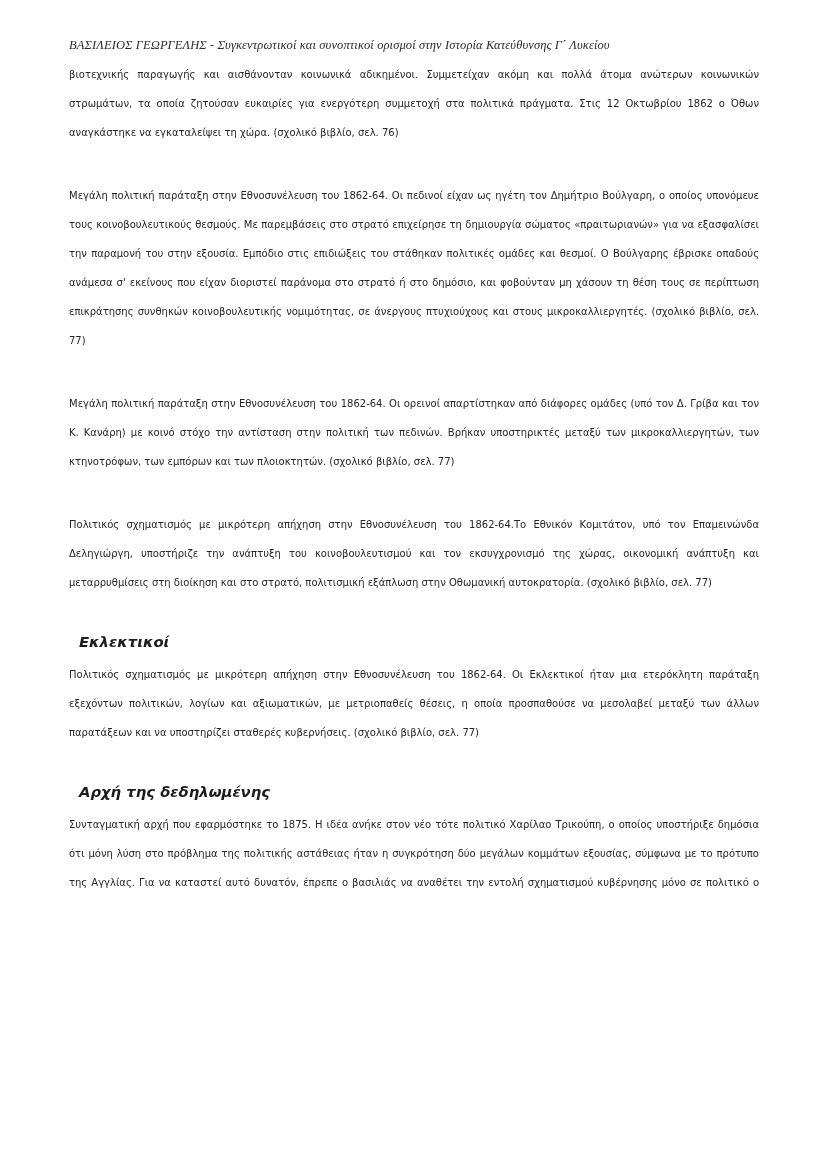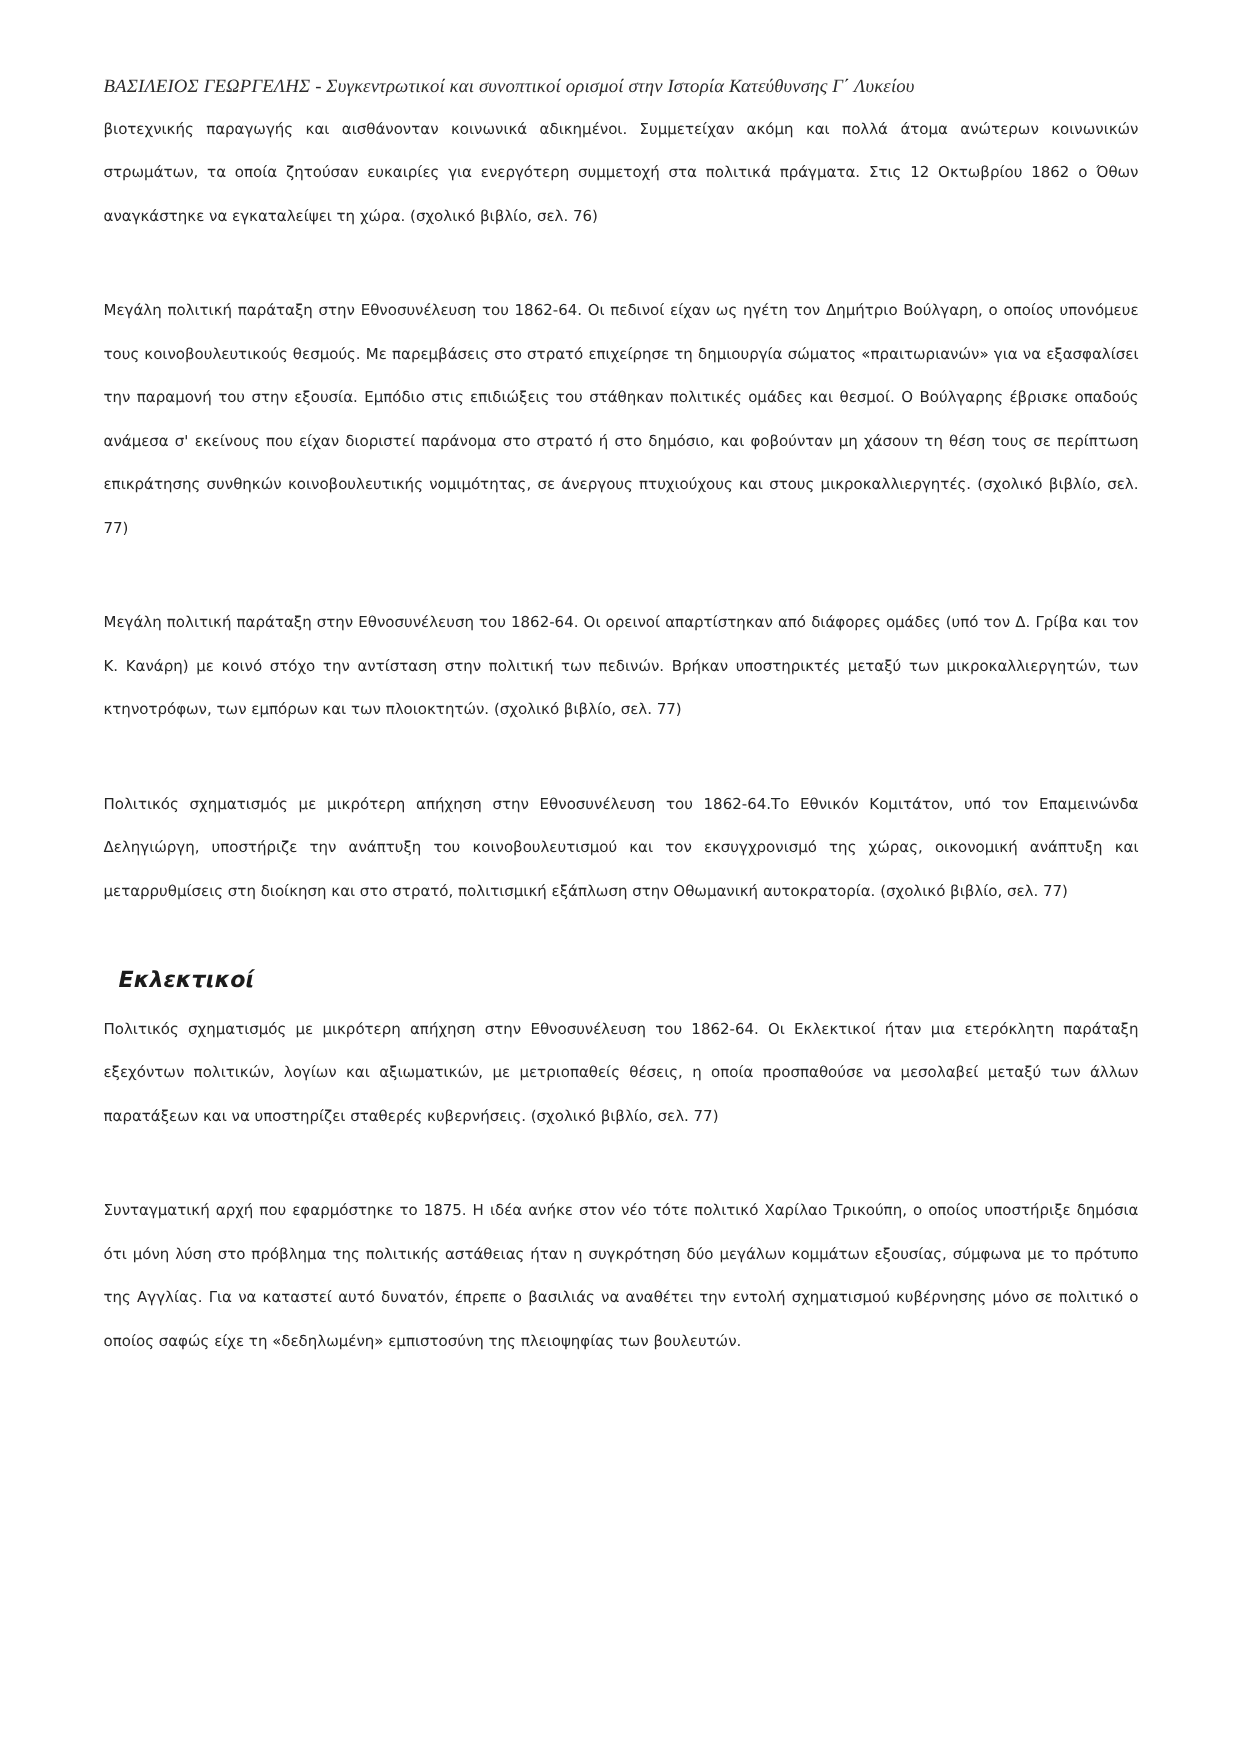--- a/index.html
+++ b/index.html
@@ -7,21 +7,21 @@
     margin: 0;
     padding: 0;
     background: #ffffff;
   }
 
   .page {
     position: relative;
     width: 828px;
     height: 890px;
     background: #ffffff;
-    margin: 16px auto;
+    margin: 4px auto;
     overflow: hidden;
     box-sizing: border-box;
   }
 
   .content {
     position: absolute;
     left: 69px;
     top: 33px;
     width: 690px;
   }
@@ -98,20 +98,21 @@
     <div class="section">
       <p class="body-text">Πολιτικός σχηματισμός με μικρότερη απήχηση στην Εθνοσυνέλευση του 1862-64.Το Εθνικόν Κομιτάτον, υπό τον Επαμεινώνδα Δεληγιώργη, υποστήριζε την ανάπτυξη του κοινοβουλευτισμού και τον εκσυγχρονισμό της χώρας, οικονομική ανάπτυξη και μεταρρυθμίσεις στη διοίκηση και στο στρατό, πολιτισμική εξάπλωση στην Οθωμανική αυτοκρατορία. (σχολικό βιβλίο, σελ. 77)</p>
     </div>
 
     <div class="section">
       <div class="section-heading">Εκλεκτικοί</div>
       <p class="body-text">Πολιτικός σχηματισμός με μικρότερη απήχηση στην Εθνοσυνέλευση του 1862-64. Οι Εκλεκτικοί ήταν μια ετερόκλητη παράταξη εξεχόντων πολιτικών, λογίων και αξιωματικών, με μετριοπαθείς θέσεις, η οποία προσπαθούσε να μεσολαβεί μεταξύ των άλλων παρατάξεων και να υποστηρίζει σταθερές κυβερνήσεις. (σχολικό βιβλίο, σελ. 77)</p>
     </div>
 
     <div class="section">
+      <div class="section-heading">Αρχή της δεδηλωμένης</div>
       <p class="body-text">Συνταγματική αρχή που εφαρμόστηκε το 1875. Η ιδέα ανήκε στον νέο τότε πολιτικό Χαρίλαο Τρικούπη, ο οποίος υποστήριξε δημόσια ότι μόνη λύση στο πρόβλημα της πολιτικής  αστάθειας ήταν η συγκρότηση δύο μεγάλων κομμάτων εξουσίας, σύμφωνα με το πρότυπο της Αγγλίας. Για να καταστεί αυτό δυνατόν, έπρεπε ο βασιλιάς να αναθέτει την εντολή σχηματισμού κυβέρνησης μόνο σε πολιτικό ο οποίος σαφώς είχε τη «δεδηλωμένη» εμπιστοσύνη της πλειοψηφίας των βουλευτών.</p>
     </div>
 
   </div>
 
   <div class="page-number">7</div>
 
 </div>
 
 </body></html>

